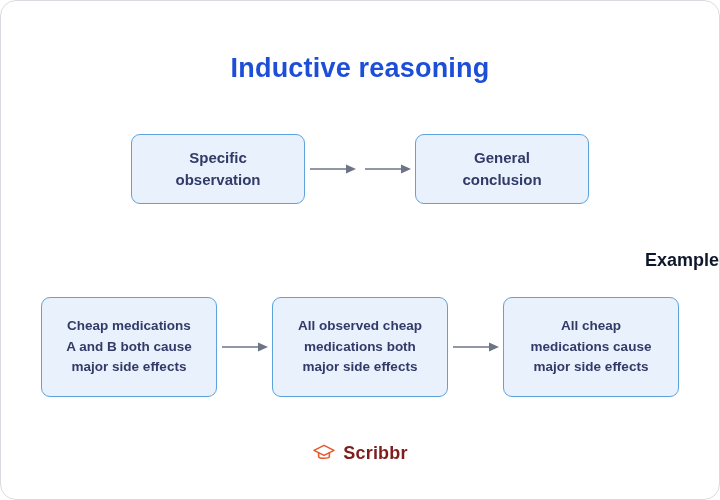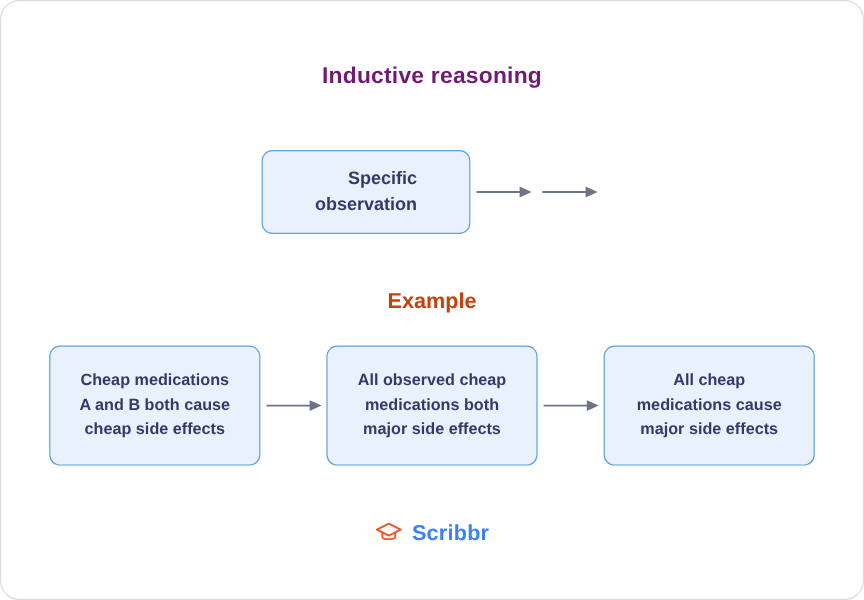--- a/index.html
+++ b/index.html
@@ -10,23 +10,23 @@
     box-sizing: border-box;
     background: #ffffff;
     border: 1px solid #d9dbe0;
     border-radius: 16px;
     font-family: "Liberation Sans", sans-serif;
     overflow: hidden;
   }
   .title {
     margin: 52px 0 0 0;
     text-align: center;
-    font-size: 19px;
+    font-size: 27px;
     font-weight: 700;
-    color: #701a75;
+    color: #1d4ed8;
     letter-spacing: 0.2px;
   }
   .row {
     display: flex;
     justify-content: center;
     align-items: center;
   }
   .row-flow { margin-top: 50px; }
   .row-example { margin-top: 26px; }
   .box {
@@ -34,42 +34,42 @@
     background: #e9f2fc;
     border: 1.5px solid #5ea2dc;
     border-radius: 9px;
     color: #323a68;
     font-weight: 700;
     display: flex;
     align-items: center;
     justify-content: center;
     text-align: center;
   }
-  .row-flow .box { width: 174px; height: 70px; font-size: 15px; line-height: 1.5; text-align: right; }
+  .row-flow .box { width: 174px; height: 70px; font-size: 15px; line-height: 1.5; }
   .row-example .box { width: 176px; height: 100px; font-size: 13.5px; line-height: 1.55; }
   .box span { white-space: pre-line; padding: 0 6px; }
   .arrow { width: 55px; height: 14px; flex: 0 0 auto; }
   .example-heading {
     margin: 46px 0 0 0;
-    text-align: center;
+    text-align: right;
     font-size: 18px;
     font-weight: 700;
-    color: #c2410c;
+    color: #0f172a;
   }
   .footer {
     margin-top: 46px;
     display: flex;
     justify-content: center;
     align-items: center;
     gap: 7px;
   }
   .brand-name {
     font-size: 18px;
     font-weight: 700;
-    color: #3b82f6;
+    color: #7f1d1d;
     letter-spacing: 0.2px;
   }
 </style>
 </head>
 <body>
 
 <div class="card">
 
   <h1 class="title">Inductive reasoning</h1>
 
@@ -79,29 +79,33 @@
 observation</span>
     </div>
     <svg class="arrow" viewBox="0 0 55 14">
       <line x1="5" y1="7" x2="42" y2="7" stroke="#6d7486" stroke-width="1.6"></line>
       <polygon points="41,2.5 51,7 41,11.5" fill="#6d7486"></polygon>
     </svg>
     <svg class="arrow" viewBox="0 0 55 14">
       <line x1="5" y1="7" x2="42" y2="7" stroke="#6d7486" stroke-width="1.6"></line>
       <polygon points="41,2.5 51,7 41,11.5" fill="#6d7486"></polygon>
     </svg>
+    <div class="box">
+      <span>General
+conclusion</span>
+    </div>
   </div>
 
   <h2 class="example-heading">Example</h2>
 
   <div class="row row-example">
     <div class="box">
       <span>Cheap medications
 A and B both cause
-cheap side effects</span>
+major side effects</span>
     </div>
     <svg class="arrow" viewBox="0 0 55 14">
       <line x1="5" y1="7" x2="42" y2="7" stroke="#6d7486" stroke-width="1.6"></line>
       <polygon points="41,2.5 51,7 41,11.5" fill="#6d7486"></polygon>
     </svg>
     <div class="box">
       <span>All observed cheap
 medications both
 major side effects</span>
     </div>

